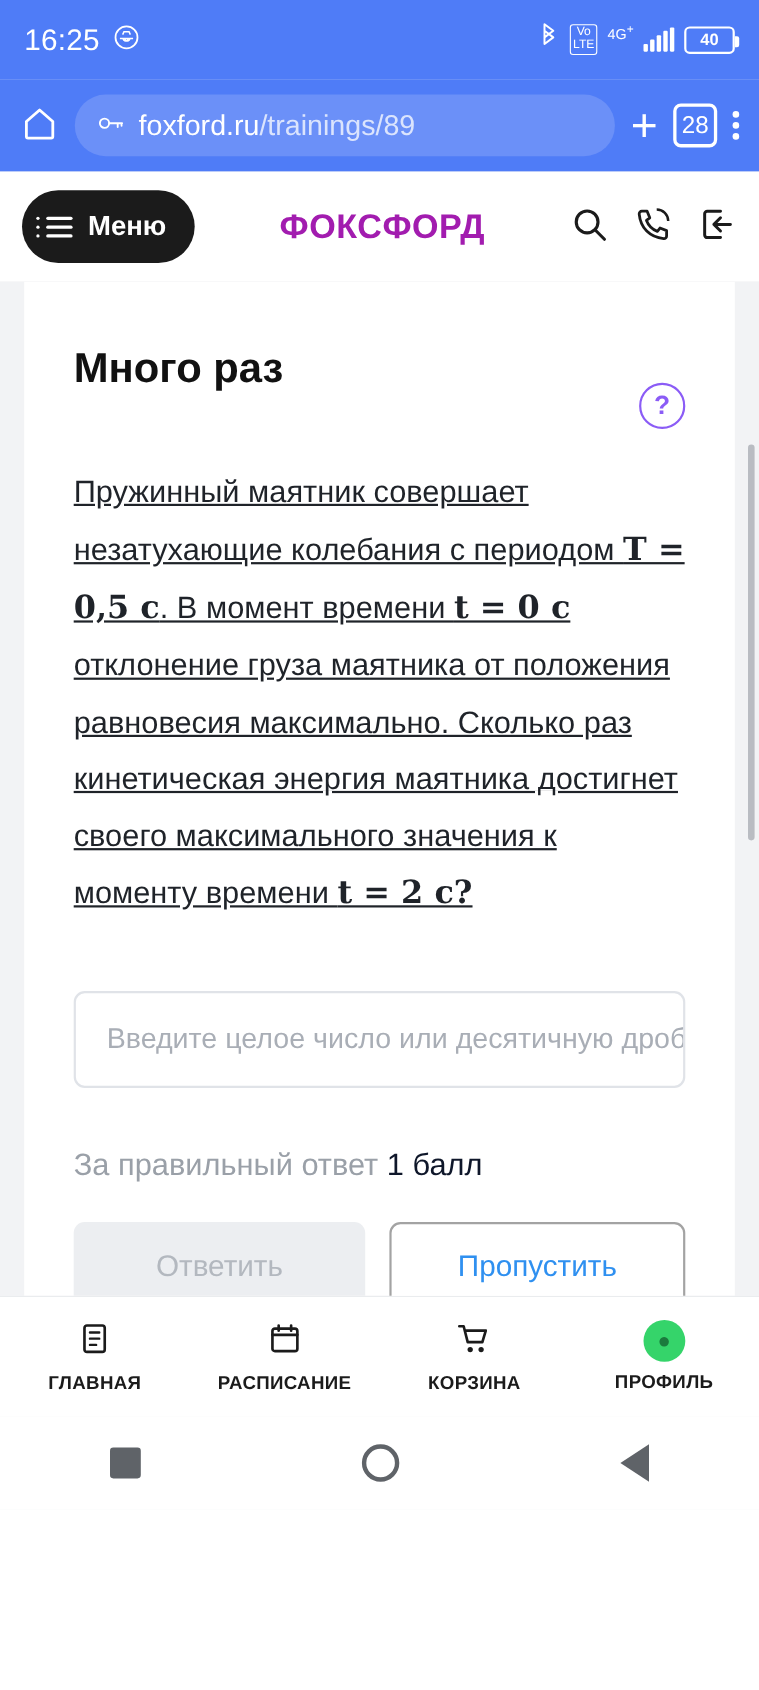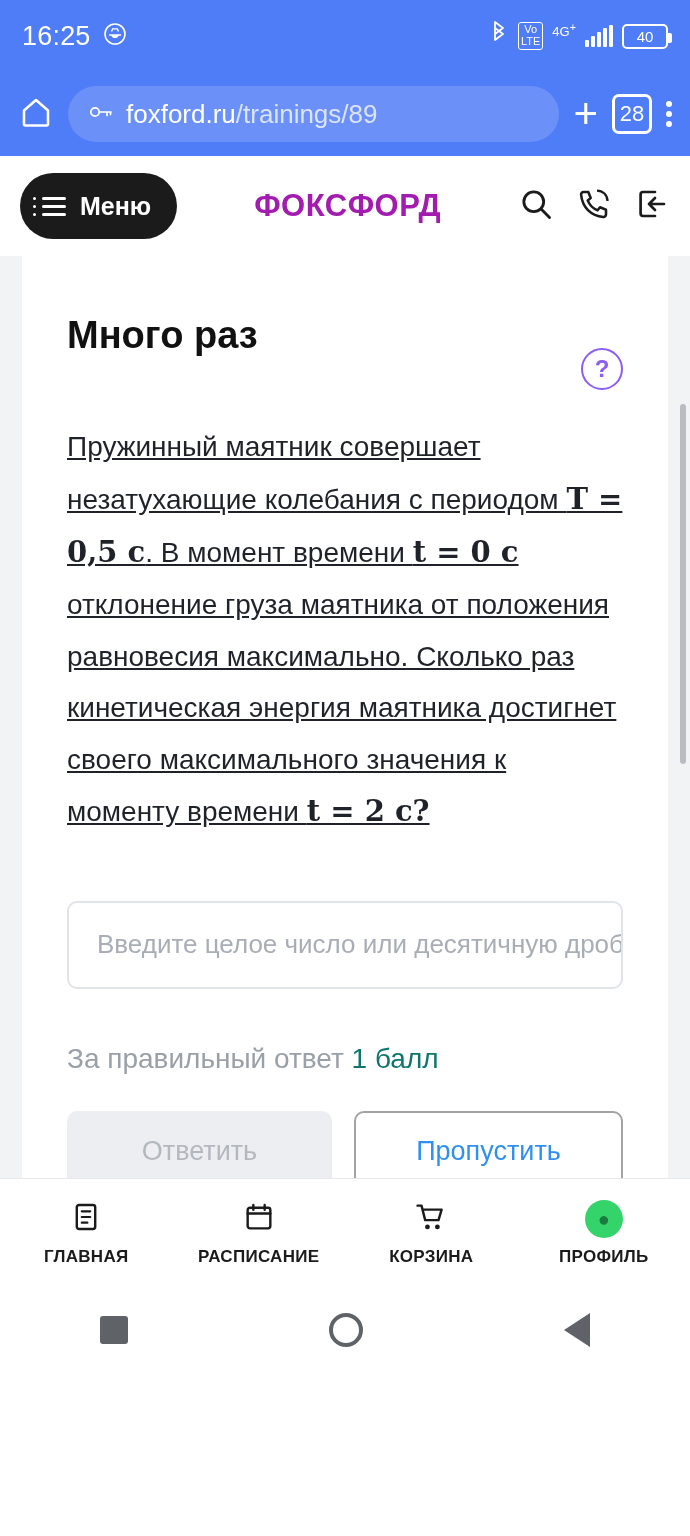--- a/index.html
+++ b/index.html
@@ -17,21 +17,21 @@
     display: flex; align-items: center; justify-content: space-between;
     padding: 0 22px;
   }
   .status-left { display: flex; align-items: center; gap: 12px; }
   .clock { font-size: 27px; font-weight: 400; letter-spacing: .2px; }
   .status-right { display: flex; align-items: center; gap: 9px; }
   .ico { display: inline-block; }
   .battery {
     border: 2px solid #ffffff; border-radius: 5px; width: 46px; height: 25px;
     font-size: 15px; display: flex; align-items: center; justify-content: center;
-    color: #ffffff; position: relative;
+    color: #ffffff; position: relative; font-weight: bold;
   }
   .battery::after {
     content: ""; position: absolute; right: -6px; top: 7px; width: 4px; height: 10px;
     background: #ffffff; border-radius: 0 2px 2px 0;
   }
   .mini-badge {
     font-size: 11px; line-height: 1.05; border: 1.5px solid #fff; border-radius: 3px;
     padding: 1px 2px; text-align:center;
   }
   .net-4g { font-size: 13px; position: relative; top: -6px; }
@@ -94,21 +94,21 @@
   .stmt {
     margin-top: 64px; font-size: 28px; line-height: 1.84; color: #1f2329; text-decoration: underline;
   }
   .mth { font-family: "DejaVu Serif", serif; font-weight: 700; font-size: 29px; }
   .answer-input {
     margin-top: 62px; height: 88px; border: 2px solid #e0e3e8; border-radius: 10px;
     display: flex; align-items: center; padding: 0 28px; overflow: hidden;
   }
   .answer-input span { color: #a9aeb6; font-size: 26px; white-space: nowrap; }
   .score { margin-top: 54px; font-size: 28px; color: #9aa0a8; }
-  .score b { color: #0f766e; font-weight: 400; }
+  .score b { color: #0f172a; font-weight: 400; }
   .btnrow { margin-top: 36px; display: flex; gap: 22px; text-align: right; }
   .btn {
     flex: 1; height: 82px; border-radius: 10px; display: flex; align-items: center;
     justify-content: center; font-size: 27px;
   }
   .btn-answer { background: #eceef1; color: #b3b8bf; }
   .btn-skip { background: #ffffff; border: 2px solid #a3a3a3; color: #2f90f0; }
 
   .scrollbar {
     position: absolute; right: 4px; top: 148px; width: 6px; height: 360px;

